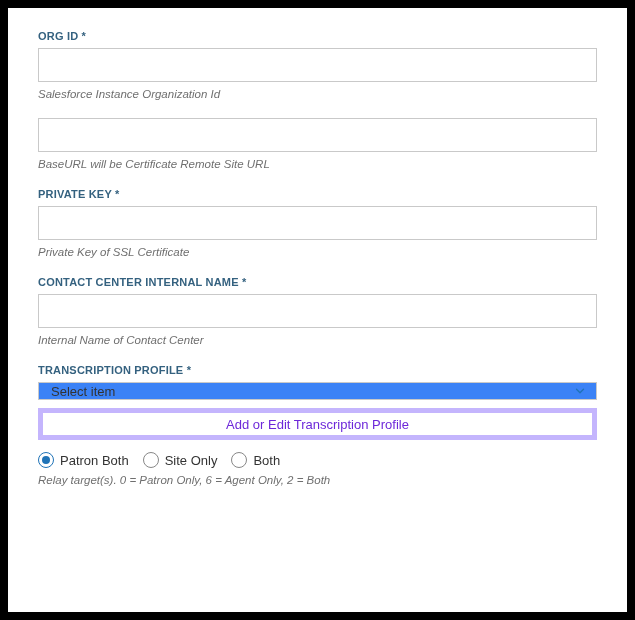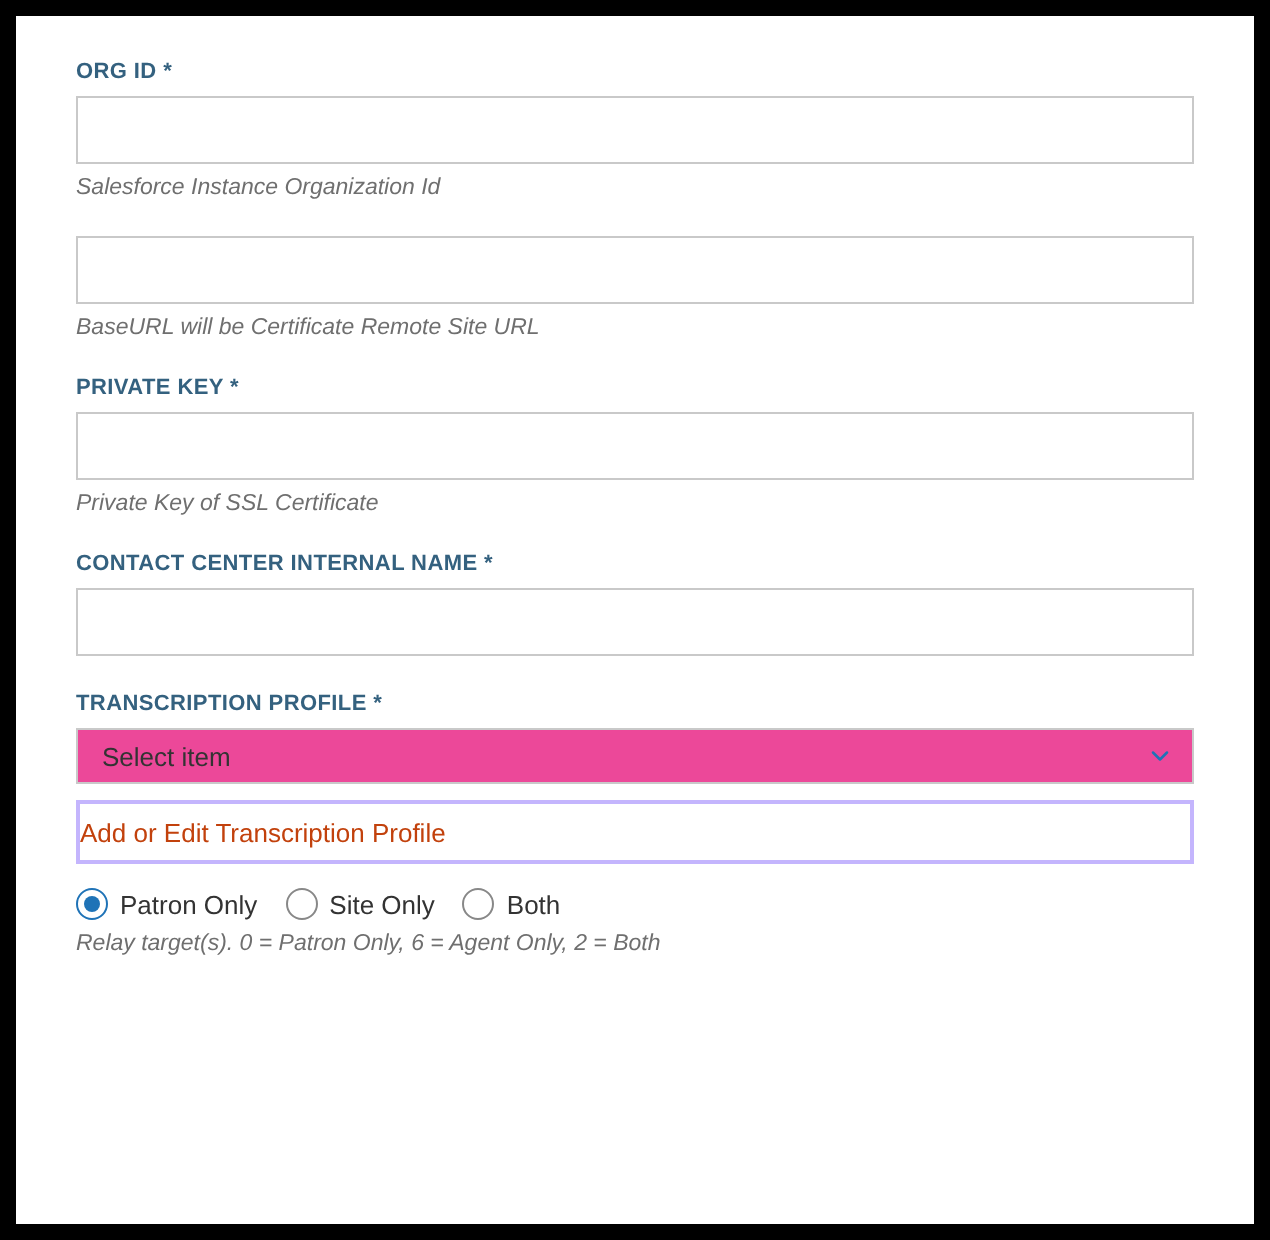--- a/index.html
+++ b/index.html
@@ -37,51 +37,51 @@
   }
   .help {
     font-size: 11.5px;
     color: #6f6f6f;
     margin-top: 6px;
     font-style: italic;
   }
   .select-wrap { position: relative; width: 100%; }
   .select-input {
     width: 100%;
-    height: 28px;
+    height: 18px;
     border: 1px solid #c9c9c9;
     padding: 0 34px 0 12px;
     font-size: 13px;
     color: #333;
-    background: #ec4899;
+    background: #3b82f6;
     display: flex;
     align-items: center;
     cursor: pointer;
   }
   .chevron {
     position: absolute;
     right: 10px;
     top: 50%;
     transform: translateY(-50%);
     pointer-events: none;
   }
   .chevron svg { display: block; }
   .link-btn {
     width: 100%;
     height: 32px;
-    border: 2px solid #c4b5fd;
+    border: 5px solid #c4b5fd;
     background: #fff;
-    color: #c2410c;
+    color: #6d28d9;
     font-size: 13px;
     font-weight: 500;
     margin-top: 8px;
     cursor: pointer;
     display: flex;
     align-items: center;
-    justify-content: flex-start;
+    justify-content: center;
   }
   .section-label {
     font-size: 11px;
     font-weight: 600;
     color: #34617f;
     letter-spacing: 0.2px;
     text-transform: uppercase;
     margin-top: 22px;
     margin-bottom: 8px;
   }
@@ -144,20 +144,21 @@
     <input class="text-input" type="text" value="" style="">
     <div class="help">Private Key of SSL Certificate</div>
   </div>
 
   <div class="field">
     <div class="field-label">
       <span>CONTACT CENTER INTERNAL NAME</span>
       <span class="req">*</span>
     </div>
     <input class="text-input" type="text" value="" style="">
+    <div class="help">Internal Name of Contact Center</div>
   </div>
 
   <div class="field" style="margin-bottom:12px;">
     <div class="field-label">
       <span>TRANSCRIPTION PROFILE</span>
       <span class="req">*</span>
     </div>
     <div class="select-wrap">
       <div class="select-input">
         <span>Select item</span>
@@ -169,21 +170,21 @@
       </span>
     </div>
     <button class="link-btn">
       <span>Add or Edit Transcription Profile</span>
     </button>
   </div>
 
   <div class="radio-row">
     <div class="radio-item">
       <span class="radio selected"></span>
-      <span class="radio-label">Patron Only</span>
+      <span class="radio-label">Patron Both</span>
     </div>
     <div class="radio-item">
       <span class="radio"></span>
       <span class="radio-label">Site Only</span>
     </div>
     <div class="radio-item">
       <span class="radio"></span>
       <span class="radio-label">Both</span>
     </div>
   </div>

